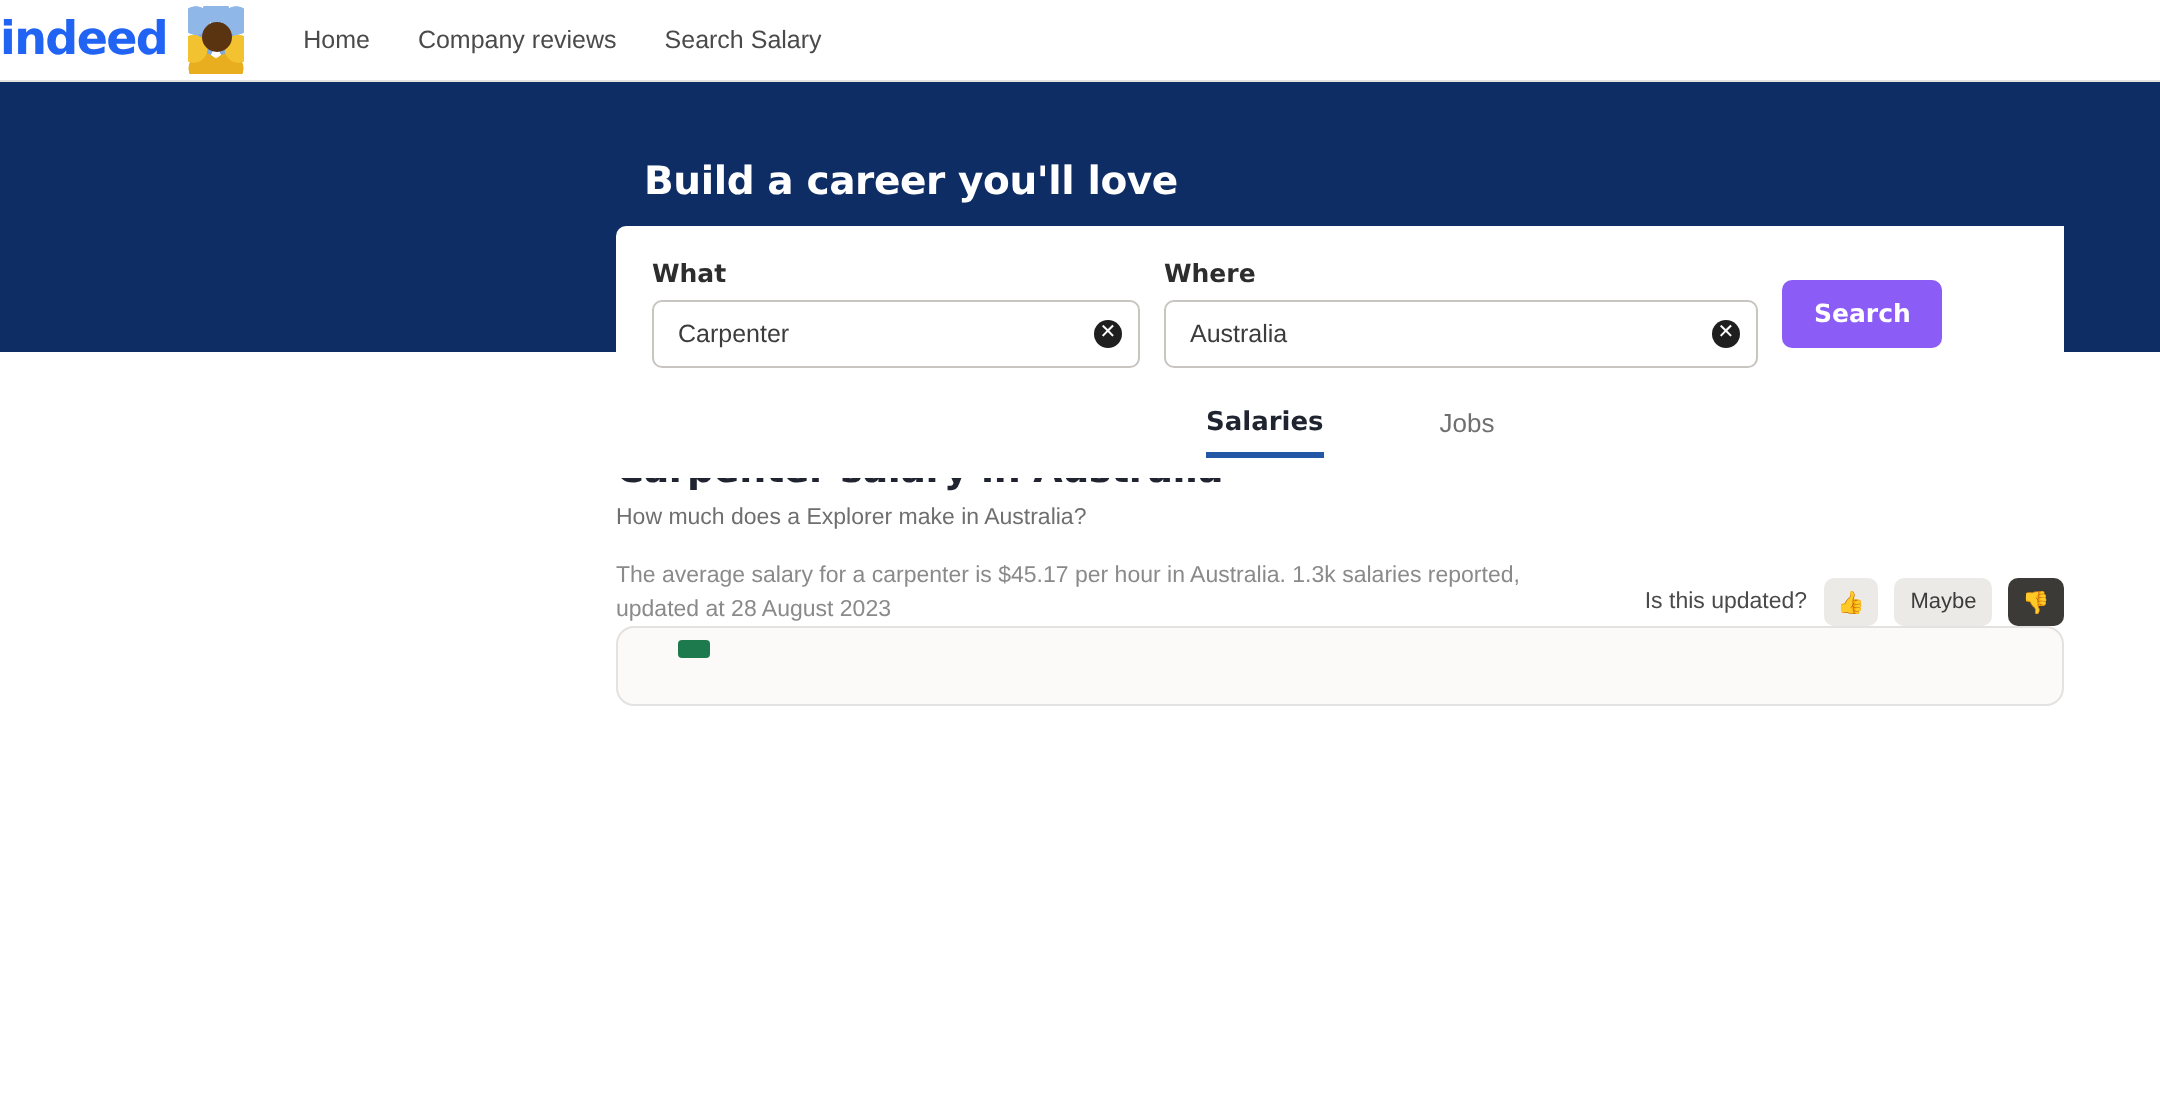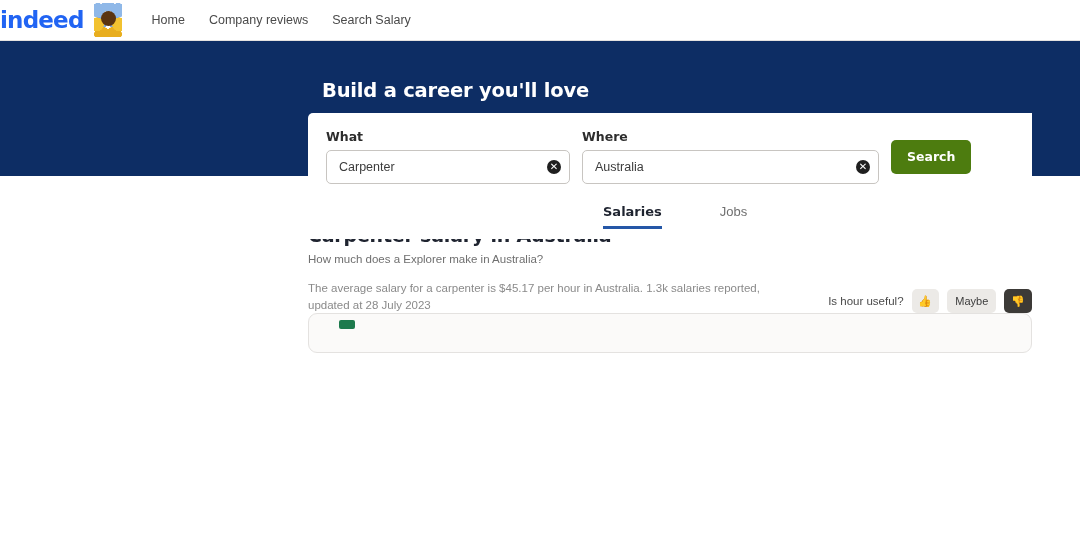--- a/index.html
+++ b/index.html
@@ -109,21 +109,21 @@
     position: absolute; right: 8px; top: 50%;
     transform: translateY(-50%);
     width: 14px; height: 14px; border-radius: 50%;
     background: #1f1f1f; color: #fff;
     font-size: 10px; line-height: 14px; text-align: center;
     cursor: pointer; border: none; padding: 0;
     font-family: "DejaVu Sans", sans-serif;
   }
   .search-btn {
     height: 34px; padding: 0 16px;
-    background: #4d7c0f; color: #fff;
+    background: #8b5cf6; color: #fff;
     border: none; border-radius: 5px;
     font-size: 12.5px; font-weight: bold;
     cursor: pointer;
     font-family: "DejaVu Sans", sans-serif;
   }
   .tabs {
     display: flex; gap: 58px;
     margin: 20px 0 0 277px;
   }
   .tab {
@@ -289,23 +289,23 @@
 
     <div class="breadcrumb">
       <a>Home</a><span class="sep">&gt;</span><a>Career Explorer</a><span class="sep">&gt;</span><a>Carpenter</a><span class="sep">&gt;</span><span>Salaries</span>
     </div>
 
     <div class="page-title">Carpenter salary in Australia</div>
     <div class="page-sub">How much does a Explorer make in Australia?</div>
 
 
     <div class="desc-row">
-      <div class="desc">The average salary for a carpenter is $45.17 per hour in Australia.  1.3k salaries reported, updated at 28 July 2023</div>
+      <div class="desc">The average salary for a carpenter is $45.17 per hour in Australia.  1.3k salaries reported, updated at 28 August 2023</div>
       <div class="useful">
-        <span class="useful-label">Is hour useful?</span>
+        <span class="useful-label">Is this updated?</span>
         <button class="vote-btn icon">👍</button>
         <button class="vote-btn">Maybe</button>
         <button class="vote-btn icon dark">👎</button>
       </div>
     </div>
 
     <div class="company-card">
       <div class="company-logo"></div>
     </div>
 

